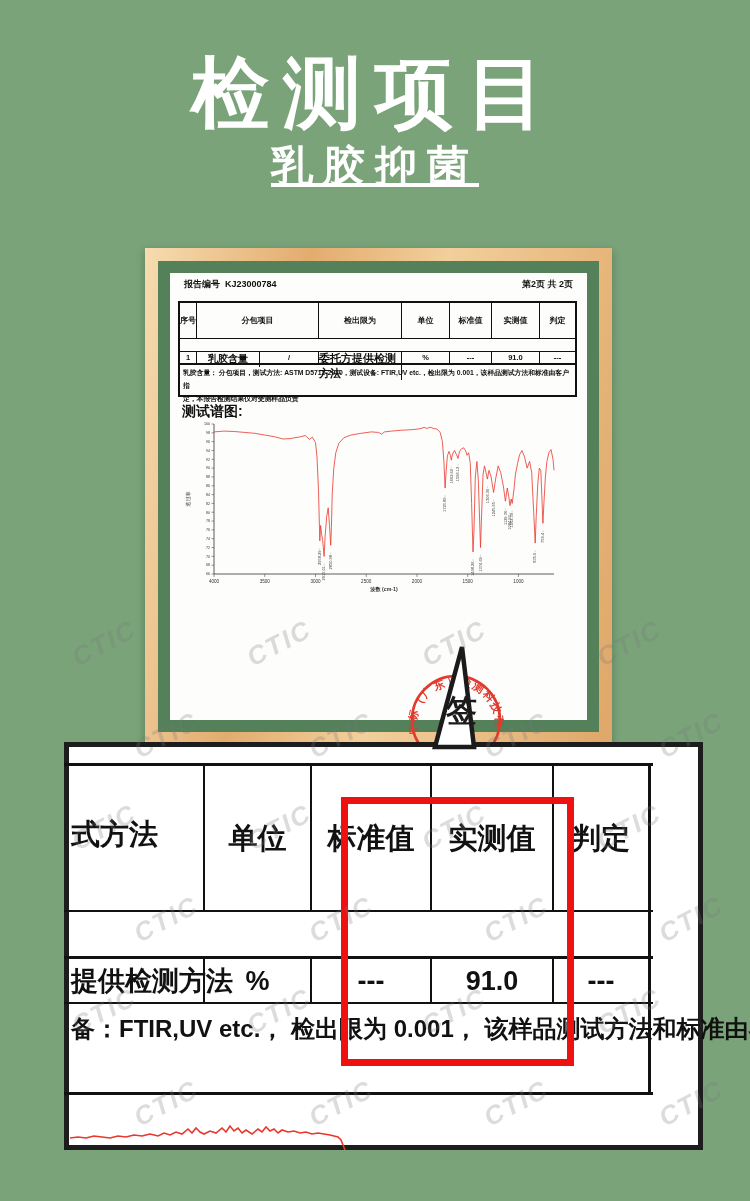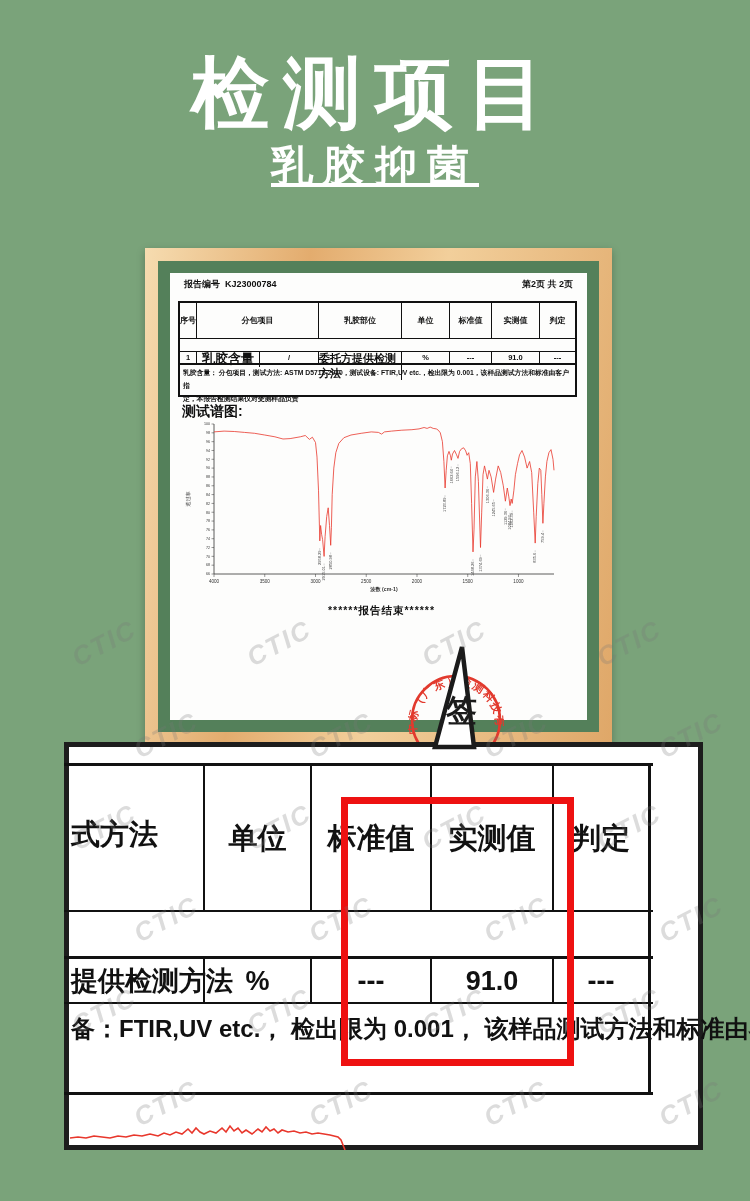--- a/index.html
+++ b/index.html
@@ -73,31 +73,31 @@
       <span>
         <span>报告编号</span>&nbsp;&nbsp;<span>KJ23000784</span>
       </span>
       <span>第2页 共 2页</span>
     </div>
 
     <div class="abs rep-table">
 
       <div class="cell" style="left:0;top:0;width:17px;height:35px;">序号</div>
       <div class="cell" style="left:17px;top:0;width:122px;height:35px;">分包项目</div>
-      <div class="cell" style="left:139px;top:0;width:83px;height:35px;">乳胶部位</div>
+      <div class="cell" style="left:139px;top:0;width:83px;height:35px;">检出限为</div>
       <div class="cell" style="left:222px;top:0;width:48px;height:35px;">单位</div>
       <div class="cell" style="left:270px;top:0;width:42px;height:35px;">标准值</div>
       <div class="cell" style="left:312px;top:0;width:48px;height:35px;">实测值</div>
       <div class="cell" style="left:360px;top:0;width:35px;height:35px;border-right:none;">判定</div>
       <div class="hline" style="top:35px;"></div>
 
       <div class="hline" style="top:48px;"></div>
 
       <div class="cell" style="left:0;top:48px;width:17px;height:12px;font-size:7.5px;">1</div>
-      <div class="cell" style="left:17px;top:48px;width:63px;height:16px;font-size:13px;">乳胶含量</div>
+      <div class="cell" style="left:17px;top:48px;width:63px;height:16px;font-size:10px;">乳胶含量</div>
       <div class="cell" style="left:80px;top:48px;width:59px;height:12px;font-size:7.5px;">/</div>
       <div class="cell" style="left:139px;top:48px;width:83px;height:29px;font-size:11px;">委托方提供检测方法</div>
       <div class="cell" style="left:222px;top:48px;width:48px;height:12px;font-size:7.5px;">%</div>
       <div class="cell" style="left:270px;top:48px;width:42px;height:12px;font-size:7.5px;">---</div>
       <div class="cell" style="left:312px;top:48px;width:48px;height:12px;font-size:7.5px;">91.0</div>
       <div class="cell" style="left:360px;top:48px;width:35px;height:12px;border-right:none;font-size:7.5px;">---</div>
     </div>
 
     <div class="abs rep-note">
       <div>乳胶含量： 分包项目，测试方法: ASTM D5712-2010，测试设备: FTIR,UV etc.，检出限为 0.001，该样品测试方法和标准由客户指</div>
@@ -189,21 +189,20 @@
             <text x="329.15785074626865" y="99.23529411764706" font-size="4" text-anchor="end" fill="#444" transform="rotate(-90 329.15785074626865 99.23529411764706)">1084.93</text>
             <line x1="330.14549253731343" y1="94.52941176470588" x2="330.14549253731343" y2="96.52941176470588" stroke="#777" stroke-width="0.3"></line>
             <text x="331.44549253731344" y="97.02941176470588" font-size="4" text-anchor="end" fill="#444" transform="rotate(-90 331.44549253731344 97.02941176470588)">1062.39</text>
             <line x1="353.1629850746269" y1="134.23529411764707" x2="353.1629850746269" y2="136.23529411764707" stroke="#777" stroke-width="0.3"></line>
             <text x="354.4629850746269" y="136.73529411764707" font-size="4" text-anchor="end" fill="#444" transform="rotate(-90 354.4629850746269 136.73529411764707)">835.6</text>
             <line x1="360.89671641791045" y1="114.38235294117646" x2="360.89671641791045" y2="116.38235294117646" stroke="#777" stroke-width="0.3"></line>
             <text x="362.19671641791047" y="116.88235294117646" font-size="4" text-anchor="end" fill="#444" transform="rotate(-90 362.19671641791047 116.88235294117646)">759.4</text>
           </svg>
     </div>
 
-    <div class="abs end-line">******报告结束******</div>
   </div>
  </div>
 </div>
 
 <svg class="abs stamp" viewBox="0 0 96 96">
   <defs>
     <path id="stampArc" d="M 9,62 A 40 40 0 1 1 87,62" fill="none"></path>
   </defs>
   <circle cx="48" cy="48" r="44" fill="none" stroke="#e23a2e" stroke-width="2.6"></circle>
   <text font-size="11" font-weight="700" fill="#e23a2e" letter-spacing="1.5">

